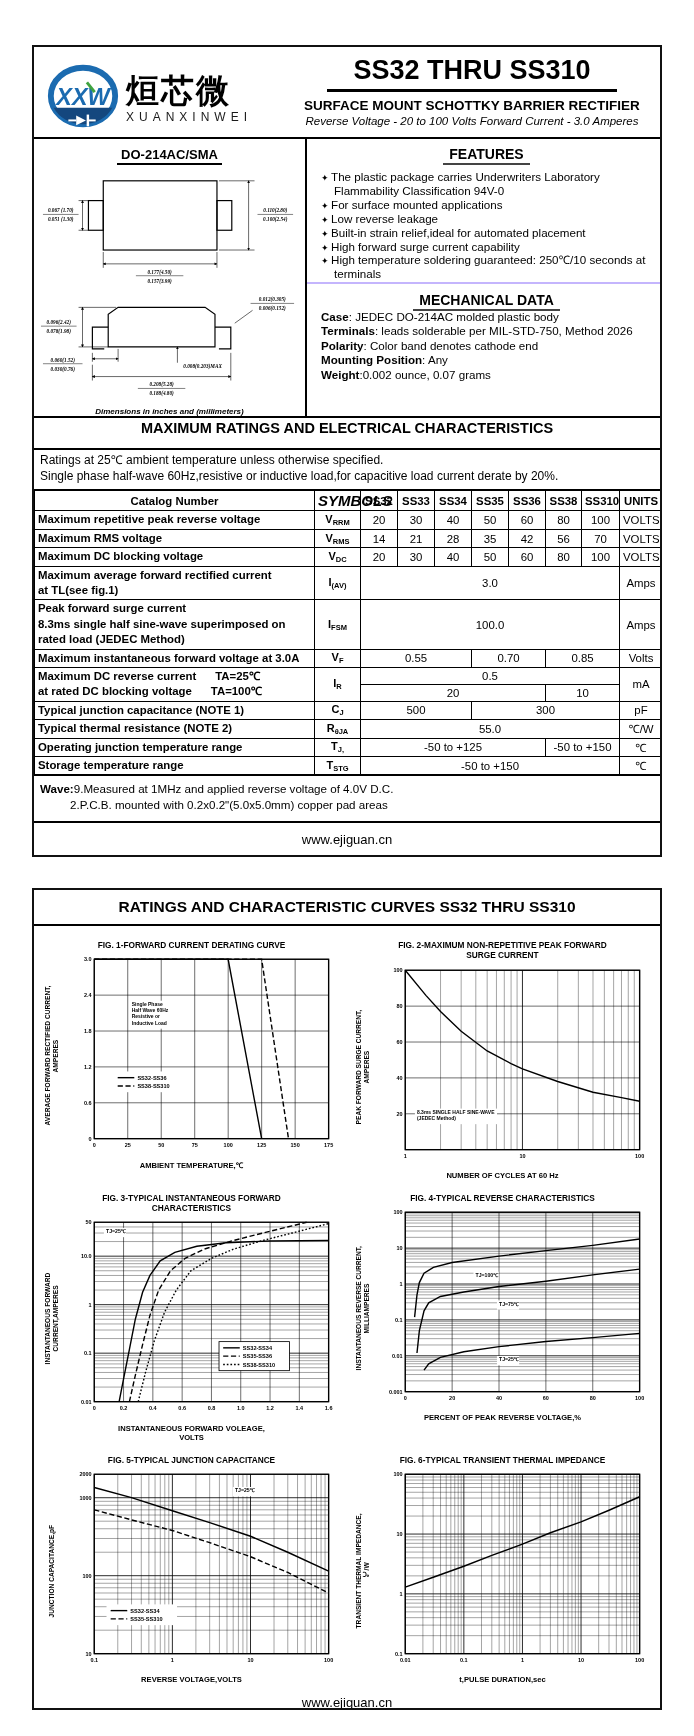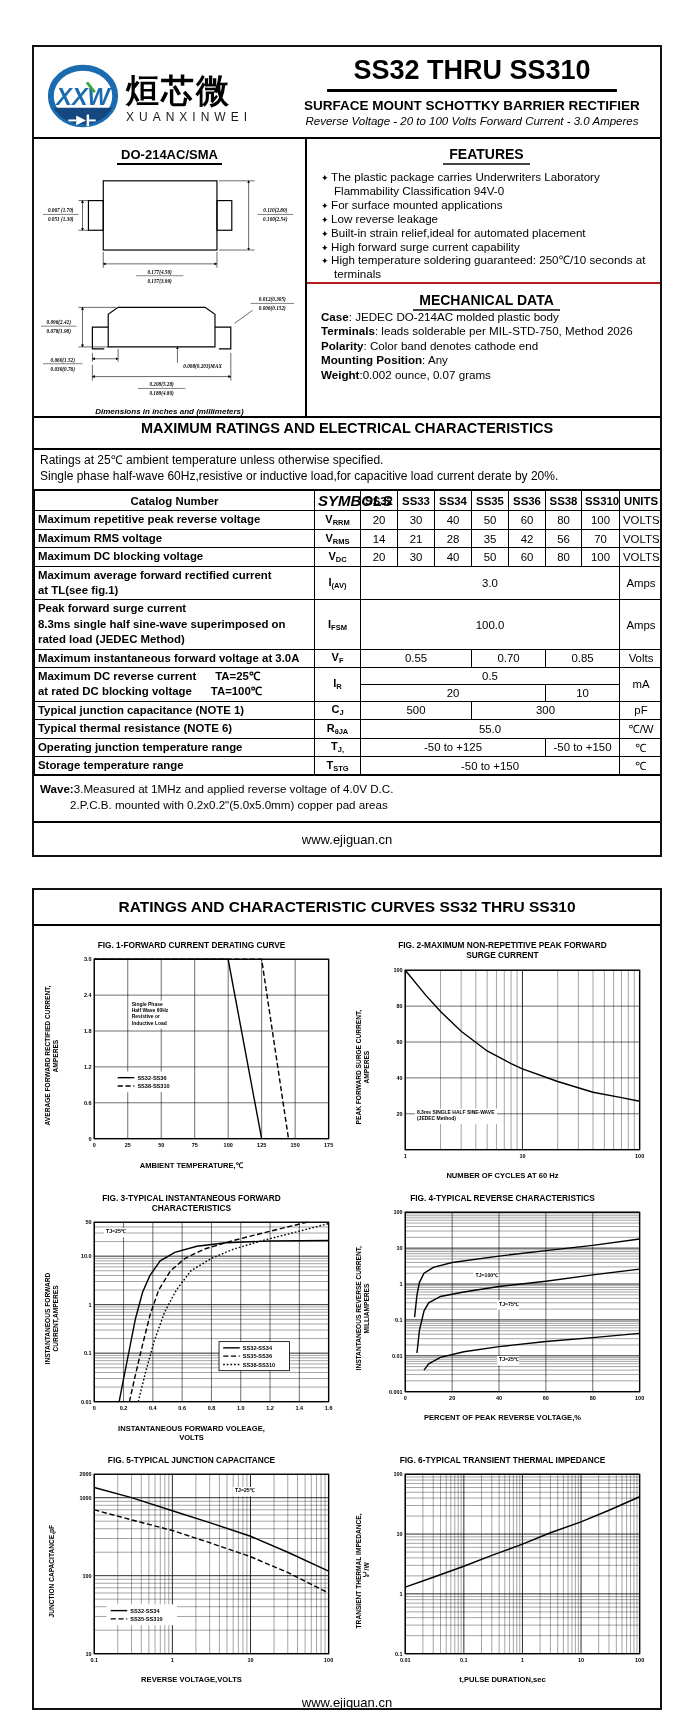--- a/index.html
+++ b/index.html
@@ -19,21 +19,21 @@
   .psub{font-size:13.5px;font-weight:bold;margin-top:6px;}
   .ptag{font-size:11.5px;font-style:italic;margin-top:2px;}
 
   
   .row2{display:flex;height:284px;box-sizing:border-box;border-bottom:2px solid #000;}
   .pkgcell{width:273px;border-right:2px solid #000;box-sizing:border-box;padding:4px 2px 0;text-align:center;}
   .pkgtitle{font-size:13px;font-weight:bold;display:inline-block;border-bottom:2px solid #000;padding:0 4px 1px;margin-top:4px;}
   .pkgcaption{font-size:8px;font-style:italic;font-weight:bold;margin-top:1px;}
   .dimtxt{font-size:5.3px;font-style:italic;font-weight:bold;font-family:"Liberation Serif",serif;}
   .rightcell{flex:1;display:flex;flex-direction:column;}
-  .features{height:145px;border-bottom:2px solid #b91c1c;box-sizing:border-box;padding:6px 8px 0 14px;}
+  .features{height:145px;border-bottom:2px solid #c4b5fd;box-sizing:border-box;padding:6px 8px 0 14px;}
   .mech{flex:1;padding:7px 8px 0 14px;}
   .secthead{text-align:center;}
   .secthead span{font-weight:bold;font-size:14px;border-bottom:2px solid #444;padding:0 6px 1px;}
   .feat-list{margin-top:7px;font-size:11.6px;line-height:1.2;}
   .fi{padding-left:13px;text-indent:-13px;}
   .blt{font-size:9px;}
   .mech-list{margin-top:1px;font-size:11.6px;line-height:1.25;}
 
   
   .band{border-bottom:2px solid #000;text-align:center;font-weight:bold;font-size:14.5px;padding:2px 0 12px;}
@@ -301,21 +301,21 @@
           <td class="val" colspan="2">10</td>
         </tr>
         <tr>
           <td class="lbl" rowspan="1"><div>Typical junction capacitance (NOTE 1)</div></td>
           <td class="sym" rowspan="1"><span>C</span><span class="sub">J</span></td>
           <td class="val" colspan="3">500</td>
           <td class="val" colspan="4">300</td>
           <td class="unit" rowspan="1">pF</td>
         </tr>
         <tr>
-          <td class="lbl" rowspan="1"><div>Typical thermal resistance (NOTE 6)</div></td>
+          <td class="lbl" rowspan="1"><div>Typical thermal resistance (NOTE 2)</div></td>
           <td class="sym" rowspan="1"><span>R</span><span class="sub">θJA</span></td>
           <td class="val" colspan="7">55.0</td>
           <td class="unit" rowspan="1">℃/W</td>
         </tr>
         <tr>
           <td class="lbl" rowspan="1"><div>Operating junction temperature range</div></td>
           <td class="sym" rowspan="1"><span>T</span><span class="sub">J,</span></td>
           <td class="val" colspan="5">-50 to +125</td>
           <td class="val" colspan="2">-50 to +150</td>
           <td class="unit" rowspan="1">℃</td>
@@ -323,21 +323,21 @@
         <tr>
           <td class="lbl" rowspan="1"><div>Storage temperature range</div></td>
           <td class="sym" rowspan="1"><span>T</span><span class="sub">STG</span></td>
           <td class="val" colspan="7">-50 to +150</td>
           <td class="unit" rowspan="1">℃</td>
         </tr>
       </tbody>
   </table>
 
   <div class="notes">
-    <div><span class="nb">Wave:</span><span>3.Measured at 1MHz and applied reverse voltage of 4.0V D.C.</span></div>
+    <div><span class="nb">Wave:</span><span>9.Measured at 1MHz and applied reverse voltage of 4.0V D.C.</span></div>
     <div class="n2">2.P.C.B. mounted with 0.2x0.2"(5.0x5.0mm) copper pad areas</div>
   </div>
 
   <div class="pfoot">www.ejiguan.cn</div>
 </div>
 
 <div class="page" id="page2">
   <div class="p2head">RATINGS AND CHARACTERISTIC CURVES SS32 THRU SS310</div>
   <div class="figgrid">
 

